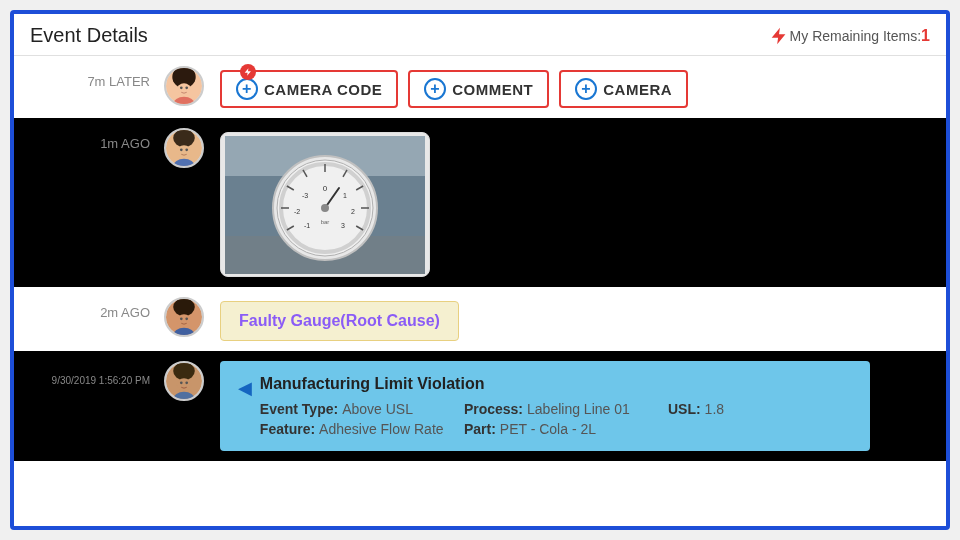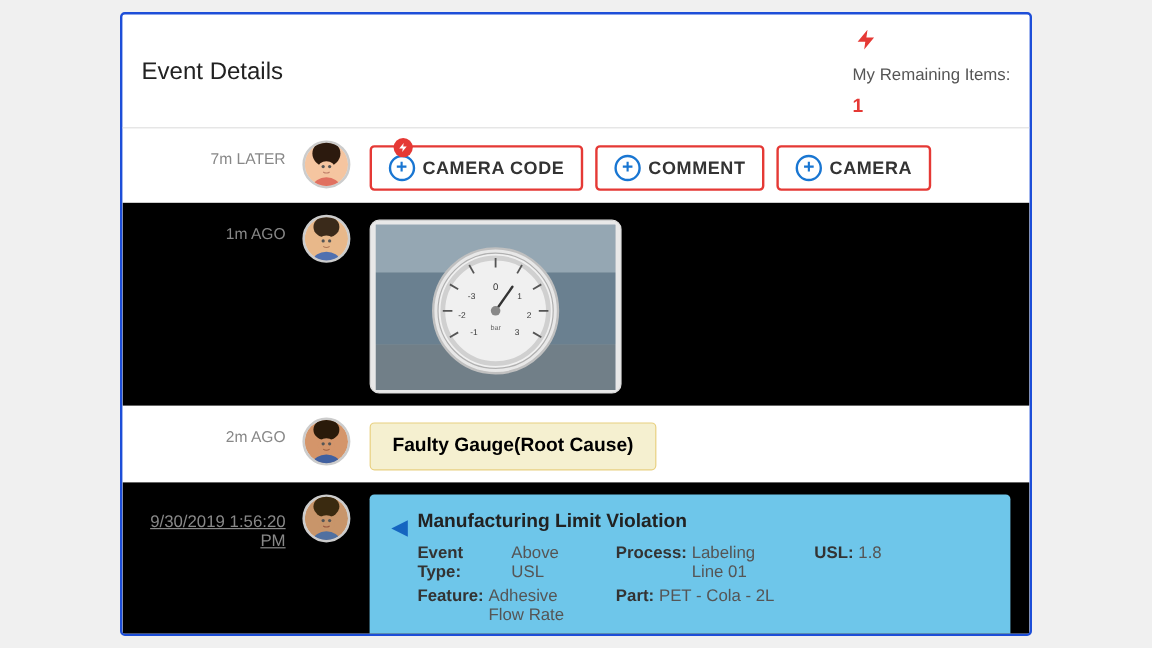--- a/index.html
+++ b/index.html
@@ -4,44 +4,44 @@
   <style>
     * { box-sizing: border-box; margin: 0; padding: 0; }
     body {
       font-family: Arial, sans-serif;
       background: #f0f0f0;
       width: 960px;
       height: 540px;
       overflow: hidden;
     }
     .main-container {
-      width: 760px;
+      width: 940px;
       margin: 10px auto;
       background: #fff;
-      border: 2px solid #1d4ed8;
+      border: 4px solid #1d4ed8;
       border-radius: 4px;
       height: 520px;
       overflow: hidden;
     }
     .header {
       display: flex;
       align-items: center;
       justify-content: space-between;
       padding: 10px 16px 8px 16px;
       border-bottom: 1px solid #e0e0e0;
     }
     .header-title {
       font-size: 20px;
       font-weight: 400;
       color: #222;
     }
     .header-right {
       display: flex;
-      gap: 10px;
-      flex-direction: column;
+      align-items: center;
+      gap: 0;
     }
     .remaining-label {
       font-size: 14px;
       color: #555;
     }
     .remaining-count {
       font-size: 16px;
       font-weight: bold;
       color: #e53935;
     }
@@ -160,21 +160,21 @@
     }
     
     .faulty-label {
       display: inline-block;
       background: #f5f0d0;
       border: 1px solid #e8d080;
       border-radius: 4px;
       padding: 10px 18px;
       font-size: 16px;
       font-weight: bold;
-      color: #000000;
+      color: #8b5cf6;
       margin-top: 4px;
     }
     .event-card {
       background: #6ec6ea;
       border-radius: 4px;
       padding: 14px 18px;
       width: 100%;
       max-width: 650px;
     }
     .event-card-title {
@@ -343,21 +343,21 @@
             <ellipse cx="20" cy="40" rx="12" ry="8" fill="#4060a0"></ellipse>
           </svg>
         </div>
       </div>
       <div class="content-col">
         <span class="faulty-label">Faulty Gauge(Root Cause)</span>
       </div>
     </div>
 
     <div class="timeline-row shaded">
-      <div class="time-label" style="font-size:14px; padding-top:14px;text-decoration:underline;">9/30/2019 1:56:20 PM</div>
+      <div class="time-label" style="font-size:10px; padding-top:14px;">9/30/2019 1:56:20 PM</div>
       <div class="avatar-col">
         <div class="avatar">
           <svg width="40" height="40" viewBox="0 0 40 40">
             <circle cx="20" cy="20" r="20" fill="#c8956a"></circle>
             <ellipse cx="20" cy="9" rx="12" ry="10" fill="#3a2a10"></ellipse>
             <ellipse cx="20" cy="24" rx="8" ry="7" fill="#c8956a"></ellipse>
             <ellipse cx="17" cy="22" rx="1.5" ry="1.5" fill="#555"></ellipse>
             <ellipse cx="23" cy="22" rx="1.5" ry="1.5" fill="#555"></ellipse>
             <path d="M17 27 Q20 29 23 27" stroke="#985840" stroke-width="1" fill="none"></path>
             <ellipse cx="20" cy="40" rx="12" ry="8" fill="#5070a0"></ellipse>

